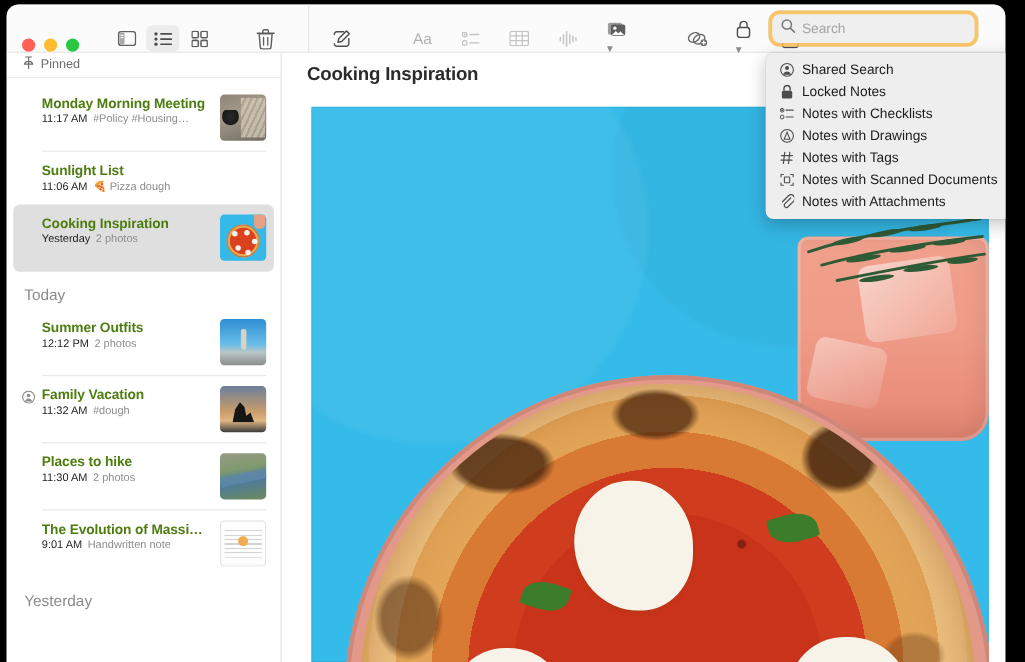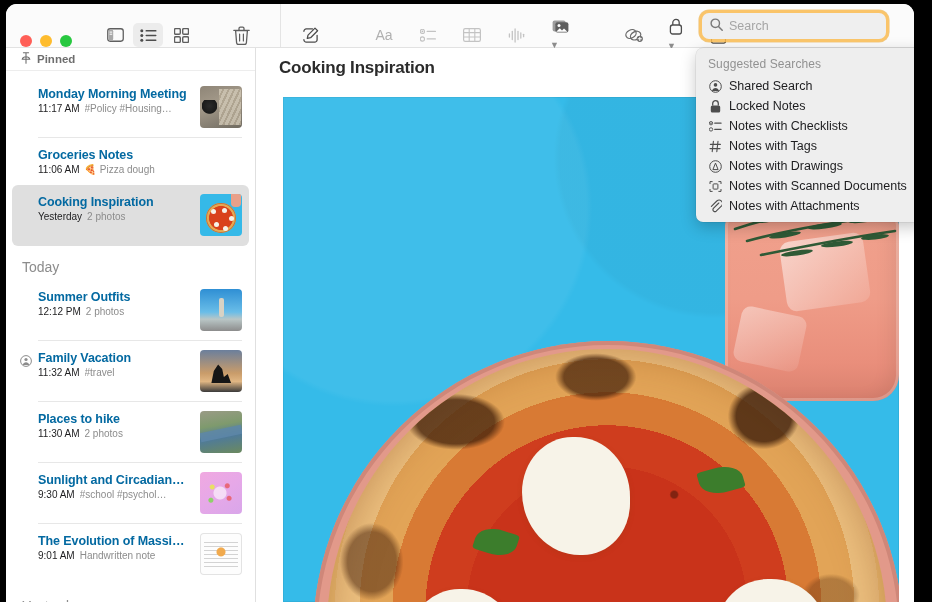--- a/index.html
+++ b/index.html
@@ -117,21 +117,21 @@
     overflow: hidden;
   }
   .pinned-bar {
     height: 23px;
     display: flex; align-items: center;
     padding-left: 15px;
     border-bottom: 1px solid #ededed;
     background: #fff;
   }
   .pinned-bar .lbl {
-    font-size: 11.5px; color: #6e6e6e; font-weight: 700;
+    font-size: 11.5px; color: #6e6e6e; font-weight: 400;
     margin-left: 6px;
   }
   .group-head {
     font-size: 14px; color: #8c8c8c;
     padding: 13px 0 5px 16px;
     font-weight: 400;
   }
   .note-row {
     position: relative;
     display: flex; align-items: flex-start;
@@ -144,21 +144,21 @@
   .note-row.selected { background: #dfdfdf; }
   .note-row .sep {
     position: absolute; left: 26px; right: 7px; bottom: 0;
     height: 1px; background: #e7e7e7;
   }
   .note-row .shared-ic {
     position: absolute; left: 8px; top: 12px;
   }
   .note-text { flex: 1; min-width: 0; padding-top: 1px; }
   .note-title {
-    font-size: 12.5px; font-weight: bold; color: #0369a1;
+    font-size: 12.5px; font-weight: bold; color: #4d7c0f;
     white-space: nowrap; overflow: hidden; text-overflow: ellipsis;
     letter-spacing: -0.1px;
   }
   .note-meta {
     margin-top: 2px;
     font-size: 10px; color: #1d1d1f;
     display: flex; align-items: center; gap: 5px;
     white-space: nowrap; overflow: hidden;
   }
   .note-meta .snippet { color: #8c8c8c; overflow: hidden; text-overflow: ellipsis; }
@@ -490,21 +490,20 @@
             <circle cx="5.3" cy="5.3" r="4.2" fill="none" stroke="#7a7a7a" stroke-width="1.4"></circle>
             <path d="M8.5 8.5l3.7 3.7" stroke="#7a7a7a" stroke-width="1.5" stroke-linecap="round"></path>
           </svg>
         </span>
         <input class="search-input" type="text" placeholder="Search" style="">
       </div>
     </div>
   </div>
 
   <div class="suggest">
-    <div class="suggest-header">Suggested Searches</div>
 
     <div class="suggest-item">
       <span class="si">
         <svg width="13" height="13" viewBox="0 0 13 13">
           <circle cx="6.5" cy="6.5" r="5.8" fill="none" stroke="#4d4d4d" stroke-width="1"></circle>
           <circle cx="6.5" cy="4.9" r="1.8" fill="#4d4d4d"></circle>
           <path d="M2.9 11c.6-2 2-3 3.6-3s3 1 3.6 3" fill="#4d4d4d"></path>
         </svg>
       </span>
       <span>Shared Search</span>
@@ -524,44 +523,44 @@
       <span class="si">
         <svg width="13" height="11" viewBox="0 0 13 11">
           <circle cx="2" cy="2.2" r="1.7" fill="none" stroke="#4d4d4d" stroke-width="0.9"></circle>
           <circle cx="2" cy="2.2" r="0.8" fill="#4d4d4d"></circle>
           <circle cx="2" cy="8.4" r="1.7" fill="none" stroke="#4d4d4d" stroke-width="0.9"></circle>
           <rect x="5.2" y="1.6" width="7.4" height="1.1" rx="0.5" fill="#4d4d4d"></rect>
           <rect x="5.2" y="7.8" width="7.4" height="1.1" rx="0.5" fill="#4d4d4d"></rect>
         </svg>
       </span>
       <span>Notes with Checklists</span>
+    </div>
+
+    <div class="suggest-item">
+      <span class="si">
+        <svg width="13" height="13" viewBox="0 0 13 13">
+          <circle cx="6.5" cy="6.5" r="5.8" fill="none" stroke="#4d4d4d" stroke-width="1"></circle>
+          <path d="M6.5 3.1L9.1 9.6H3.9z" fill="none" stroke="#4d4d4d" stroke-width="1"></path>
+        </svg>
+      </span>
+      <span>Notes with Drawings</span>
     </div>
 
     <div class="suggest-item">
       <span class="si">
         <svg width="13" height="13" viewBox="0 0 13 13">
           <g stroke="#4d4d4d" stroke-width="1.1" stroke-linecap="round">
             <path d="M4.4 1.4L3.2 11.6"></path>
               <path d="M9 1.4L7.8 11.6"></path>
             <path d="M1.4 4.4h10"></path>
               <path d="M1 8.6h10"></path>
           </g>
         </svg>
       </span>
       <span>Notes with Tags</span>
-    </div>
-
-    <div class="suggest-item">
-      <span class="si">
-        <svg width="13" height="13" viewBox="0 0 13 13">
-          <circle cx="6.5" cy="6.5" r="5.8" fill="none" stroke="#4d4d4d" stroke-width="1"></circle>
-          <path d="M6.5 3.1L9.1 9.6H3.9z" fill="none" stroke="#4d4d4d" stroke-width="1"></path>
-        </svg>
-      </span>
-      <span>Notes with Drawings</span>
     </div>
 
     <div class="suggest-item">
       <span class="si">
         <svg width="13" height="13" viewBox="0 0 13 13">
           <g stroke="#4d4d4d" stroke-width="1" stroke-linecap="round" fill="none">
             <path d="M1 3.6V1.6h2.2"></path>
               <path d="M12 3.6V1.6H9.8"></path>
             <path d="M1 9.4v2h2.2"></path>
               <path d="M12 9.4v2H9.8"></path>
@@ -601,21 +600,21 @@
             <span>11:17 AM</span>
             <span class="snippet">#Policy #Housing…</span>
           </div>
         </div>
         <div class="thumb th-meeting"></div>
         <div class="sep"></div>
       </div>
 
       <div class="note-row nosep">
         <div class="note-text">
-          <div class="note-title">Groceries Notes</div>
+          <div class="note-title">Sunlight List</div>
           <div class="note-meta">
             <span>11:06 AM</span>
             <span class="snippet">🍕 Pizza dough</span>
           </div>
         </div>
 
       </div>
 
       <div class="note-row selected">
         <div class="note-text">
@@ -652,50 +651,39 @@
           <svg width="12" height="12" viewBox="0 0 12 12">
             <circle cx="6" cy="6" r="5.4" fill="none" stroke="#8c8c8c" stroke-width="1"></circle>
             <circle cx="6" cy="4.5" r="1.6" fill="#8c8c8c"></circle>
             <path d="M2.7 10c.5-1.8 1.8-2.7 3.3-2.7s2.8.9 3.3 2.7" fill="#8c8c8c"></path>
           </svg>
         </span>
         <div class="note-text">
           <div class="note-title">Family Vacation</div>
           <div class="note-meta">
             <span>11:32 AM</span>
-            <span class="snippet">#travel</span>
+            <span class="snippet">#dough</span>
           </div>
         </div>
         <div class="thumb th-family"></div>
         <div class="sep"></div>
       </div>
 
       <div class="note-row">
         <div class="note-text">
           <div class="note-title">Places to hike</div>
           <div class="note-meta">
             <span>11:30 AM</span>
             <span class="snippet">2 photos</span>
           </div>
         </div>
         <div class="thumb th-hike"></div>
         <div class="sep"></div>
       </div>
 
-      <div class="note-row">
-        <div class="note-text">
-          <div class="note-title">Sunlight and Circadian…</div>
-          <div class="note-meta">
-            <span>9:30 AM</span>
-            <span class="snippet">#school #psychol…</span>
-          </div>
-        </div>
-        <div class="thumb th-sunlight"></div>
-        <div class="sep"></div>
-      </div>
 
       <div class="note-row nosep">
         <div class="note-text">
           <div class="note-title">The Evolution of Massi…</div>
           <div class="note-meta">
             <span>9:01 AM</span>
             <span class="snippet">Handwritten note</span>
           </div>
         </div>
         <div class="thumb th-evolution"></div>

